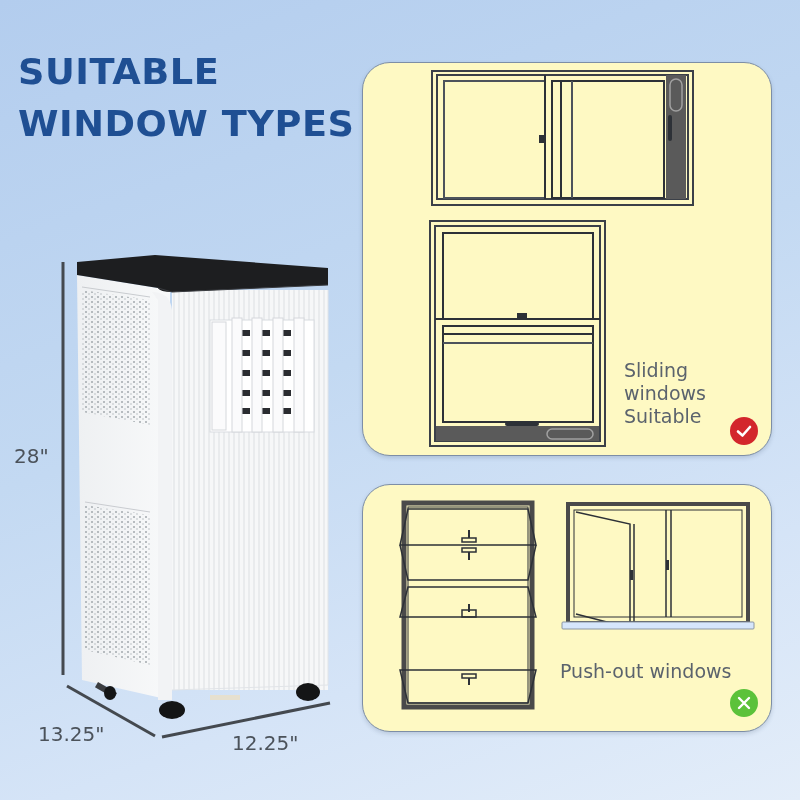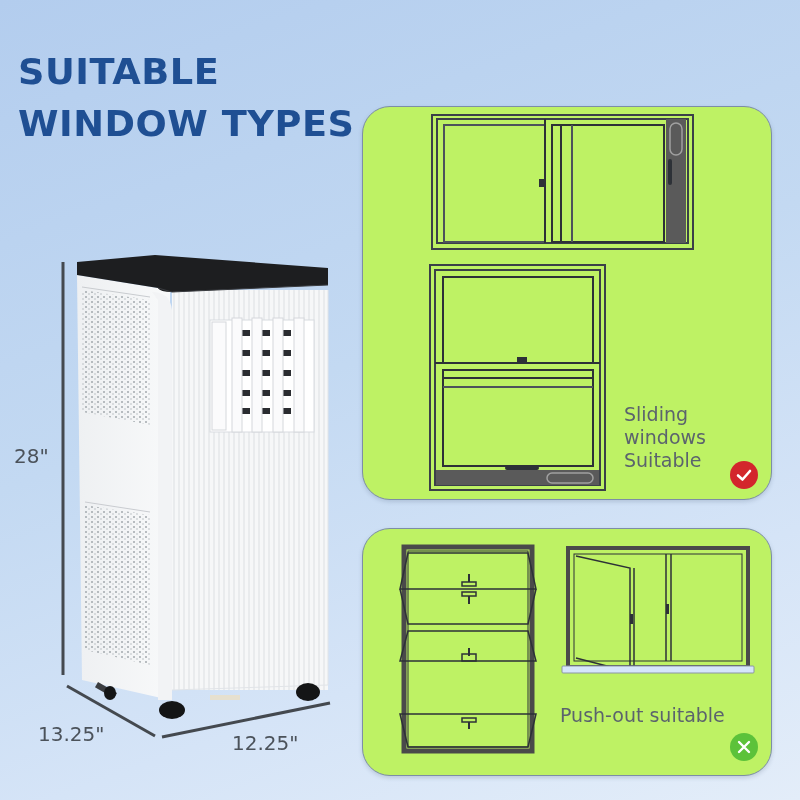--- a/index.html
+++ b/index.html
@@ -9,24 +9,23 @@
       font-family: "DejaVu Sans", sans-serif;
     }
     .title {
       position: absolute; left: 18px; top: 46px;
       font-family: "DejaVu Sans", sans-serif; font-weight: bold;
       color: #1f4f93; font-size: 35px; line-height: 52px; letter-spacing: 0.5px;
       transform: scaleX(1.05); transform-origin: left top;
     }
     .title div { white-space: nowrap; }
     .panel {
-      position: absolute; background: #bef264;
+      position: absolute; background: #fef9c3;
       border: 1.5px solid #7d8ea6; border-radius: 28px;
       box-shadow: 0 2px 4px rgba(60,80,110,0.2);
-      margin-top: 44px;
     }
     #panel-top { left: 362px; top: 62px; width: 408px; height: 392px; }
     #panel-bottom { left: 362px; top: 484px; width: 408px; height: 246px; }
     .caption {
       position: absolute; color: #5b636d; font-family: "DejaVu Sans", sans-serif;
       font-size: 19px; line-height: 23px;
     }
     .badge {
       position: absolute; width: 28px; height: 28px; border-radius: 50%;
       display: flex; align-items: center; justify-content: center;
@@ -187,20 +186,20 @@
     <line x1="104" y1="8" x2="104" y2="115" stroke="#2d3137" stroke-width="1.5"></line>
     <line x1="109" y1="8" x2="109" y2="115" stroke="#2d3137" stroke-width="1.5"></line>
     <rect x="104" y="58" width="3" height="10" fill="#2d3137"></rect>
     <path d="M14 10 L68 22 L68 126 L14 112" fill="none" stroke="#2d3137" stroke-width="1.5"></path>
     <line x1="72" y1="22" x2="72" y2="126" stroke="#2d3137" stroke-width="1.5"></line>
     <rect x="68" y="68" width="3" height="10" fill="#2d3137"></rect>
     <rect x="0" y="120" width="192" height="7" rx="1" fill="#d6e6fb" stroke="#8b96a3" stroke-width="1"></rect>
   </svg>
 
   <div class="caption" style="left:197px;top:175px;">
-    <div>Push-out suitable</div>
+    <div>Push-out windows</div>
   </div>
   <div class="badge" style="left:367px;top:204px;background:#5cc23a;">
     <svg width="16" height="16" viewBox="0 0 16 16" style="position:static;">
       <path d="M3 3 L13 13 M13 3 L3 13" fill="none" stroke="#ffffff" stroke-width="2.4" stroke-linecap="round"></path>
     </svg>
   </div>
 </div>
 
 </body></html>

